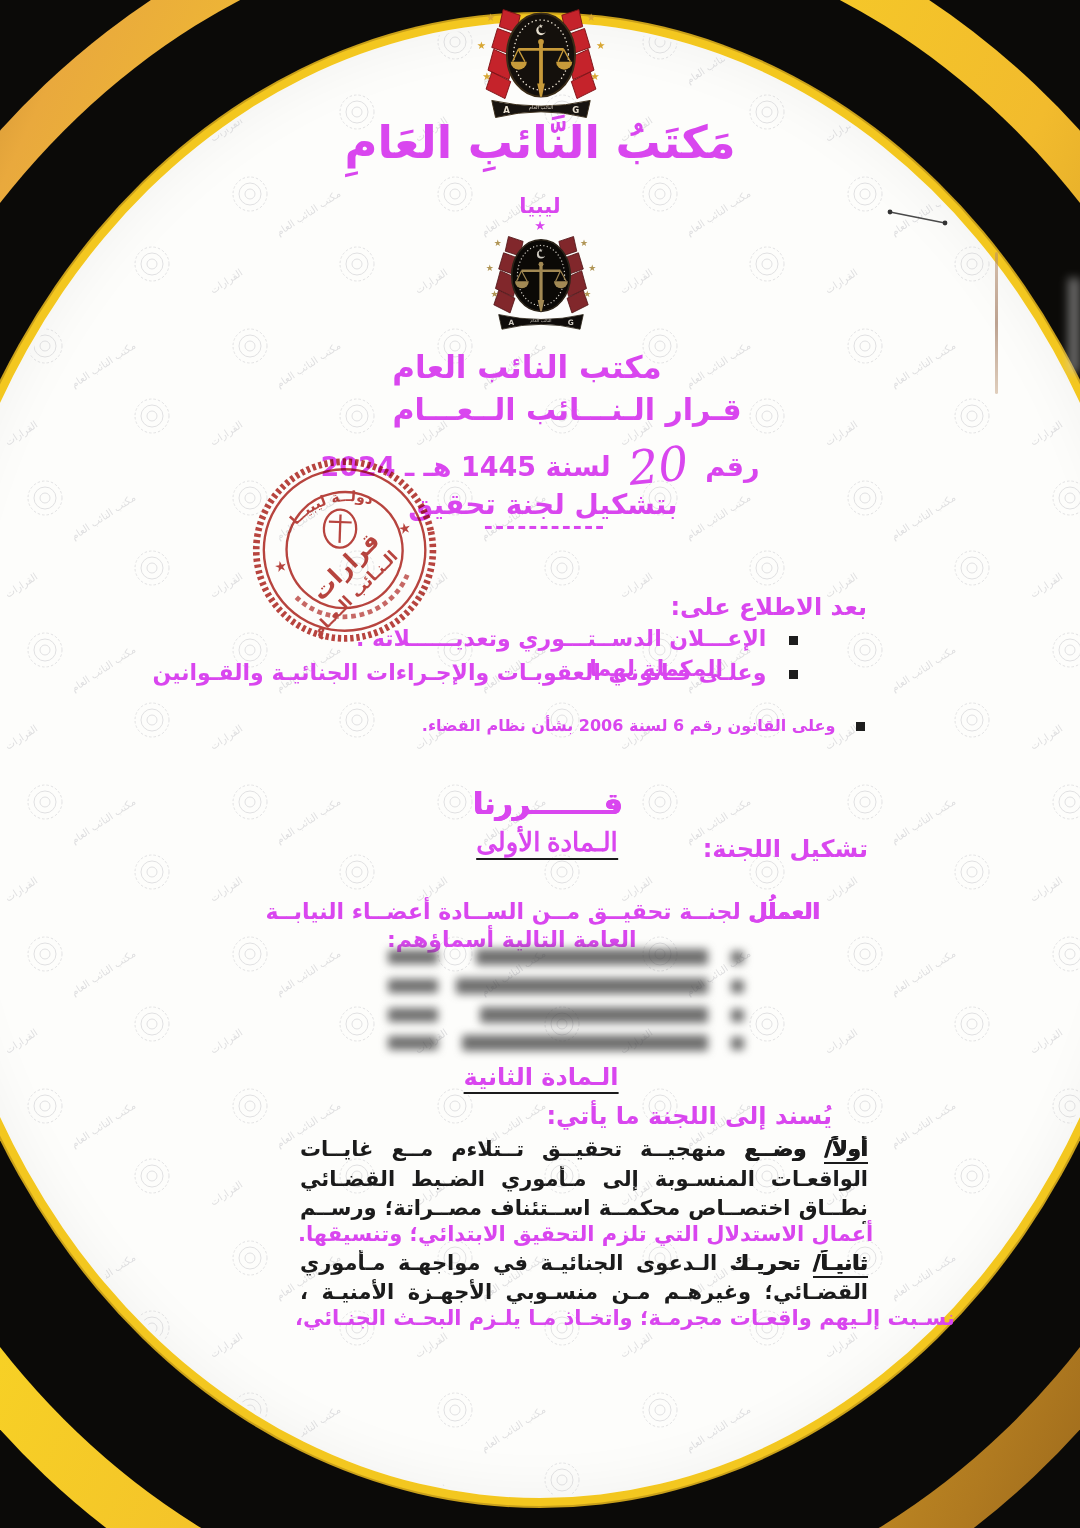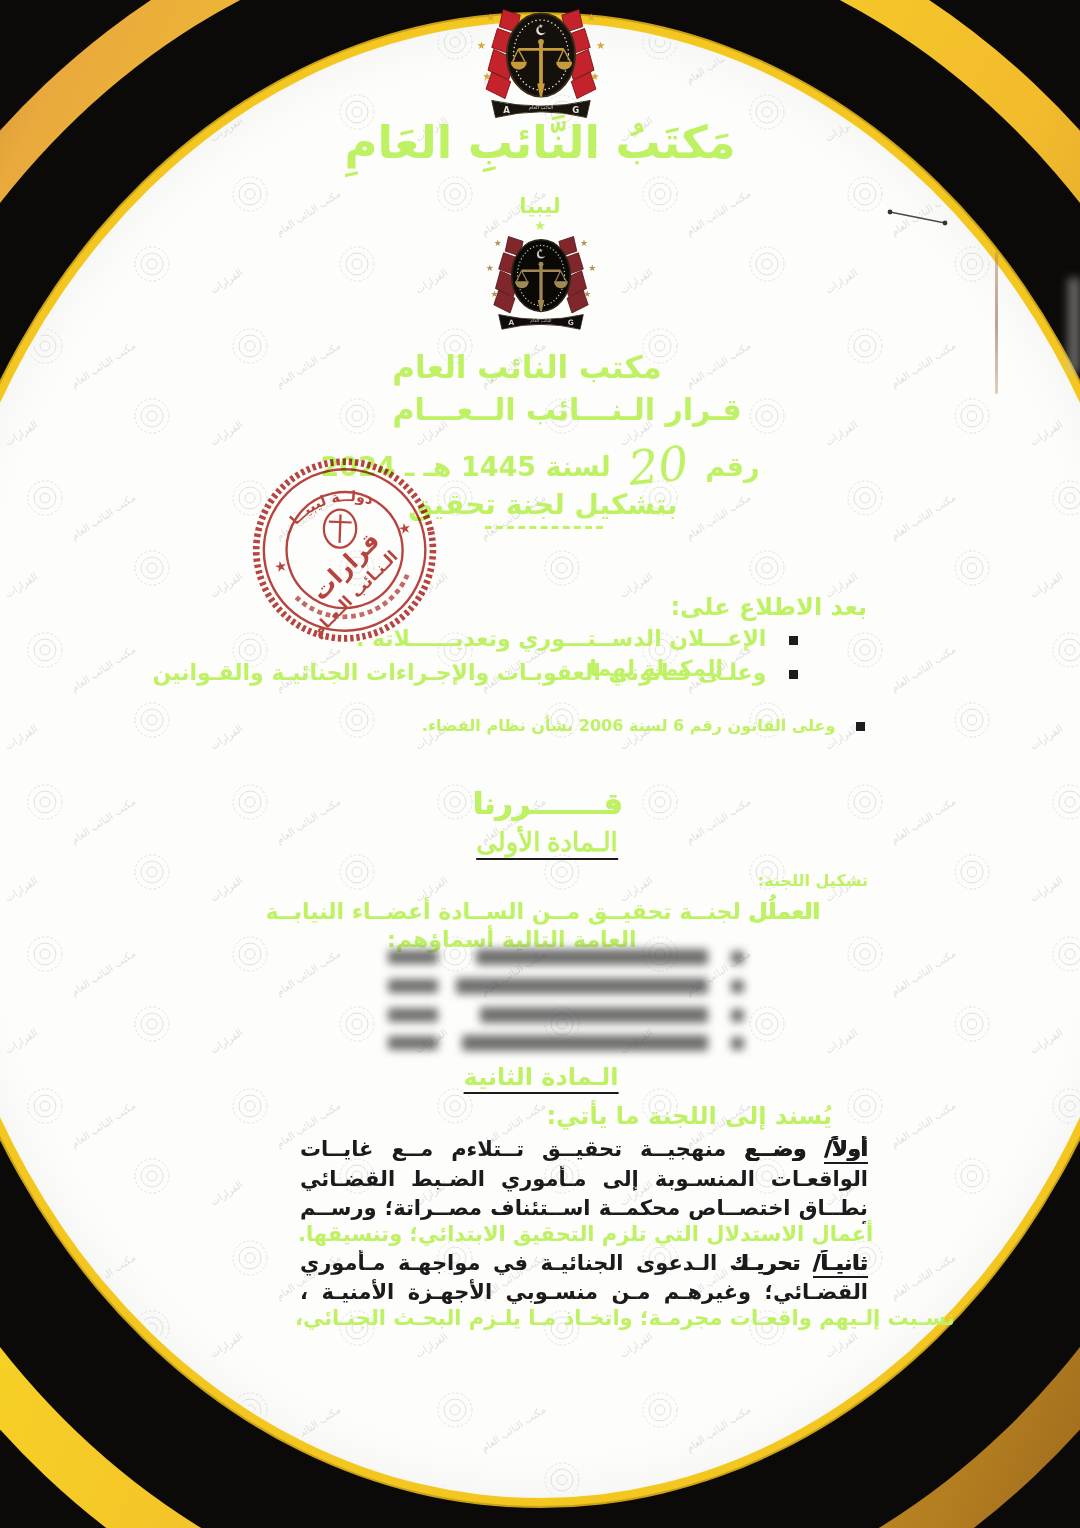--- a/index.html
+++ b/index.html
@@ -21,21 +21,21 @@
   .paper{
     position:absolute;left:-85px;top:14px;width:1250px;height:1492px;
     border-radius:50%;background:#fdfdfb;
     border:8px solid #f3c71f;box-sizing:border-box;
     box-shadow:0 0 0 2px #c9a01a, inset 0 0 60px rgba(0,0,0,0.05);
   }
   .wm{position:absolute;left:0;top:0;z-index:1;
       clip-path:ellipse(612px 735px at 540px 760px);}
   .content{position:absolute;inset:0;z-index:3;}
   
-  .t{position:absolute;direction:rtl;color:#bef264;font-weight:700;white-space:nowrap;}
+  .t{position:absolute;direction:rtl;color:#d946ef;font-weight:700;white-space:nowrap;}
   .ctr{transform:translateX(-50%);}
   .jline{
     position:absolute;direction:rtl;color:#1b1b1b;font-weight:700;
     right:212px;width:568px;font-size:21px;line-height:27px;
     text-align:justify;text-align-last:justify;overflow:hidden;max-height:29px;
   }
   .ul{border-bottom:3px solid #1b1b1b;padding-bottom:1px;}
   .ul2{border-bottom:2.5px solid #1b1b1b;padding-bottom:1px;}
   .xb{text-shadow:0.5px 0 currentColor,-0.5px 0 currentColor;}
   .bullet{display:inline-block;width:9px;height:9px;background:#1d1d1d;margin-left:15px;vertical-align:middle;}
@@ -185,21 +185,21 @@
   <div class="t" style="right:215px;top:716px;font-size:16px;">
     <span class="bullet"></span>
     <span>وعلى القانون رقم 6 لسنة 2006 بشأن نظام القضاء.</span>
   </div>
 
   <div class="t ctr xb" style="left:548px;top:786px;font-size:30px;">قـــــــررنا</div>
 
   <div class="t ctr" style="left:547px;top:827px;font-size:26px;font-family:Liberation Serif, serif;">
     <span class="ul2">الـمادة الأولى</span>
   </div>
-  <div class="t" style="right:212px;top:871px;font-size:16px;">تشكيل اللجنة:</div>
+  <div class="t" style="right:212px;top:835px;font-size:24px;">تشكيل اللجنة:</div>
   <div class="t" style="right:260px;top:899px;font-size:22px;">
     <span class="xb">العملُل</span>
     <span>لجنــة تحقيــق مــن الســادة أعضــاء النيابــة</span>
   </div>
   <div class="t" style="left:387px;top:927px;font-size:22px;">العامة التالية أسماؤهم:</div>
 
   <div class="nrow" style="top:948px;">
     <div class="nbar n-num"></div>
     <div class="nbar n-name" style="width:232px;"></div>
     <div class="nbar n-role"></div>

